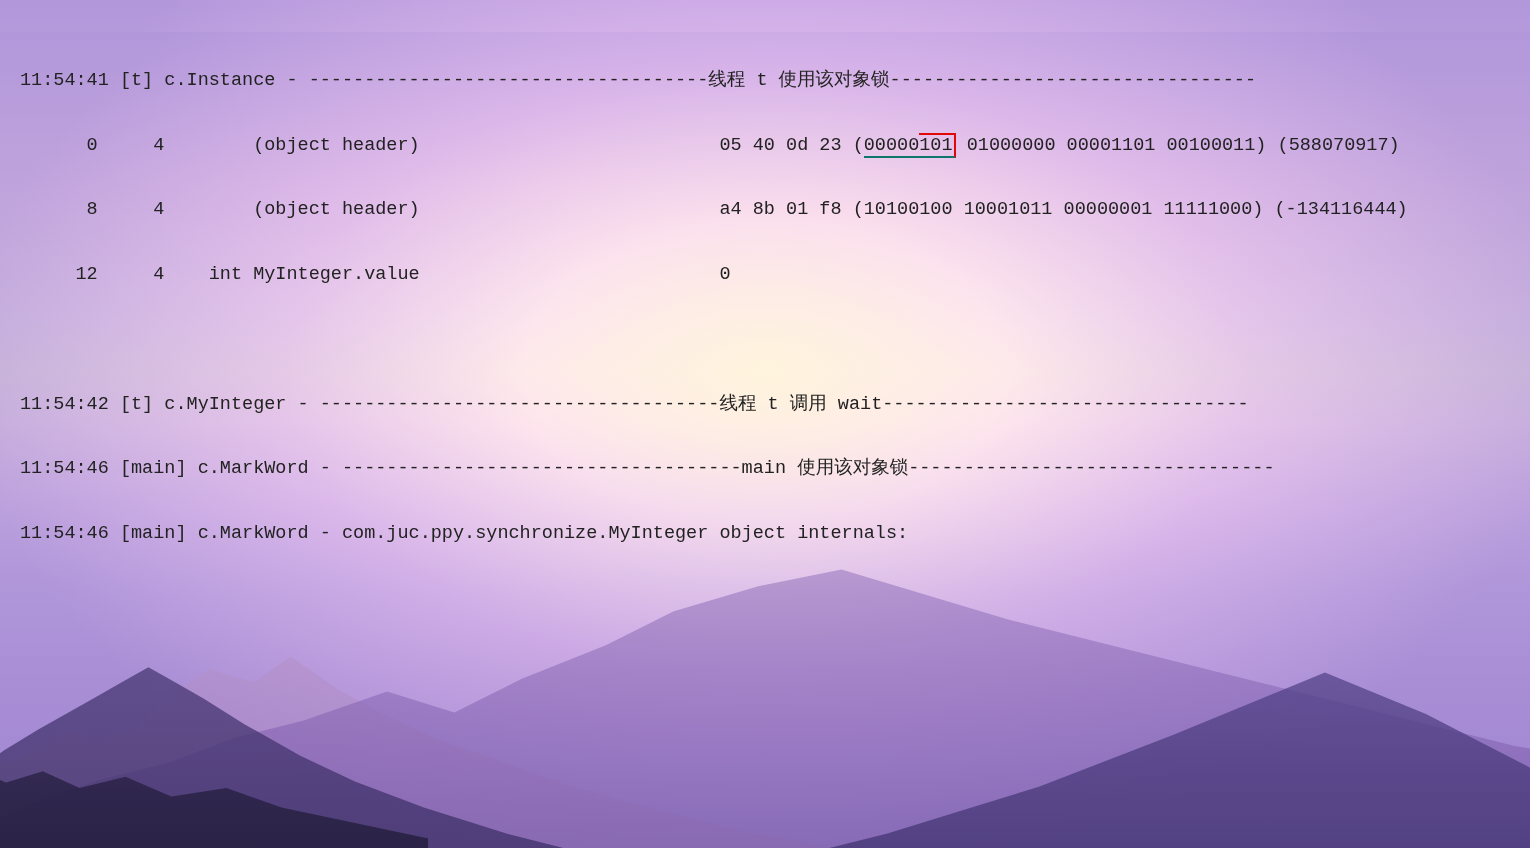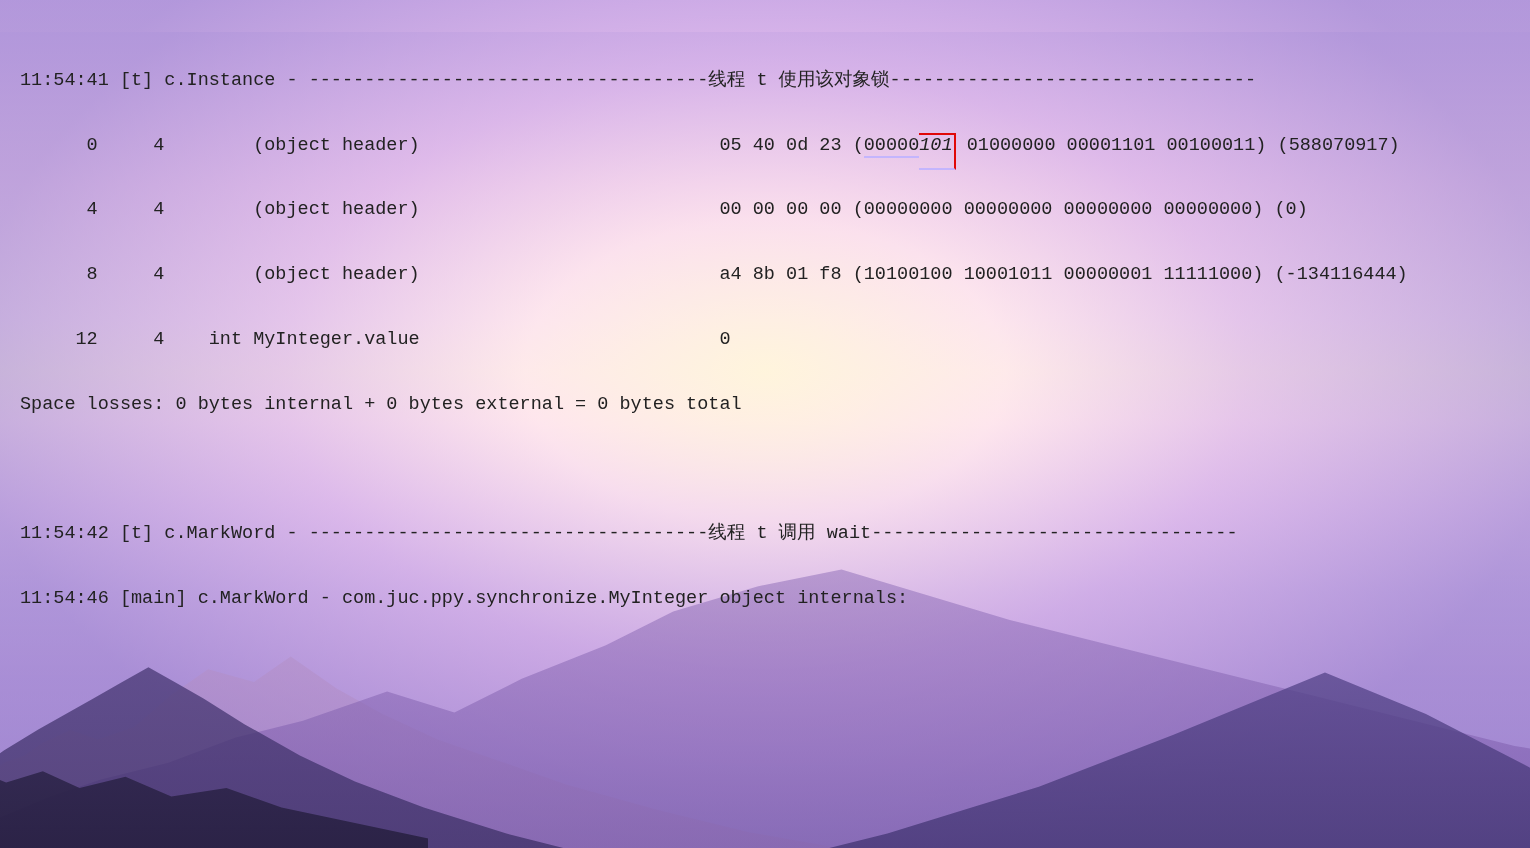--- a/index.html
+++ b/index.html
@@ -55,48 +55,47 @@
     clip-path:polygon(0 100%, 0 20%, 8% 30%, 16% 22%, 24% 34%, 34% 26%, 44% 40%, 56% 34%, 68% 48%, 100% 70%, 100% 100%);
     opacity:.8;
   }
   .content{
     position:absolute;
     left:20px;
     top:0;
     width:1500px;
   }
   .row{display:block;}
-  .hl{border:2px solid #e00808;border-left:none;padding:0 1px 12px 0;font-style:italic;}
-  .ul{border-bottom:2px solid #c4b5fd;}
+  .hl{border:2px solid #e00808;border-left:none;padding:0 1px 0 0;}
+  .ul{border-bottom:2px solid #0f766e;}
   .wm{
     position:absolute;right:14px;bottom:10px;
     font-family:Arial,Helvetica,sans-serif;font-size:14px;
     color:rgba(240,240,250,0.75);
     letter-spacing:.2px;
     text-shadow:0 0 2px rgba(0,0,0,.25);
   }
 </style>
 </head>
 <body>
 
 
 
 <div class="layer m1"></div>
 <div class="layer m2"></div>
 <div class="layer fore"></div>
 
 <div class="content">
 <span class="row">11:54:41 [t] c.Instance - ------------------------------------线程 t 使用该对象锁---------------------------------</span>
 <span class="row"><span>      0     4        (object header)                           05 40 0d 23 (</span><span class="ul">00000</span><span class="ul hl">101</span><span> 01000000 00001101 00100011) (588070917)</span></span>
-<span class="row">      4     4        (object header)                           00 00 00 00 (00000000 00000000 00000000 00000000) (0)</span>
 <span class="row">      8     4        (object header)                           a4 8b 01 f8 (10100100 10001011 00000001 11111000) (-134116444)</span>
 <span class="row">     12     4    int MyInteger.value                           0</span>
-<span class="row">Space losses: 0 bytes internal + 0 bytes external = 0 bytes total</span>
 <span class="row"> </span>
-<span class="row">11:54:42 [t] c.MarkWord - ------------------------------------线程 t 调用 wait---------------------------------</span>
+<span class="row">11:54:42 [t] c.MyInteger - ------------------------------------线程 t 调用 wait---------------------------------</span>
+<span class="row">11:54:46 [main] c.MarkWord - ------------------------------------main 使用该对象锁---------------------------------</span>
 <span class="row">11:54:46 [main] c.MarkWord - com.juc.ppy.synchronize.MyInteger object internals:</span>
 
 
 
 
 
 
 
 
 

